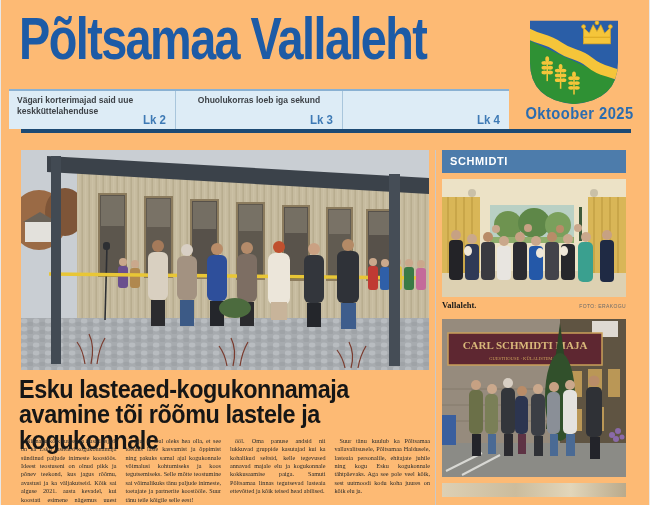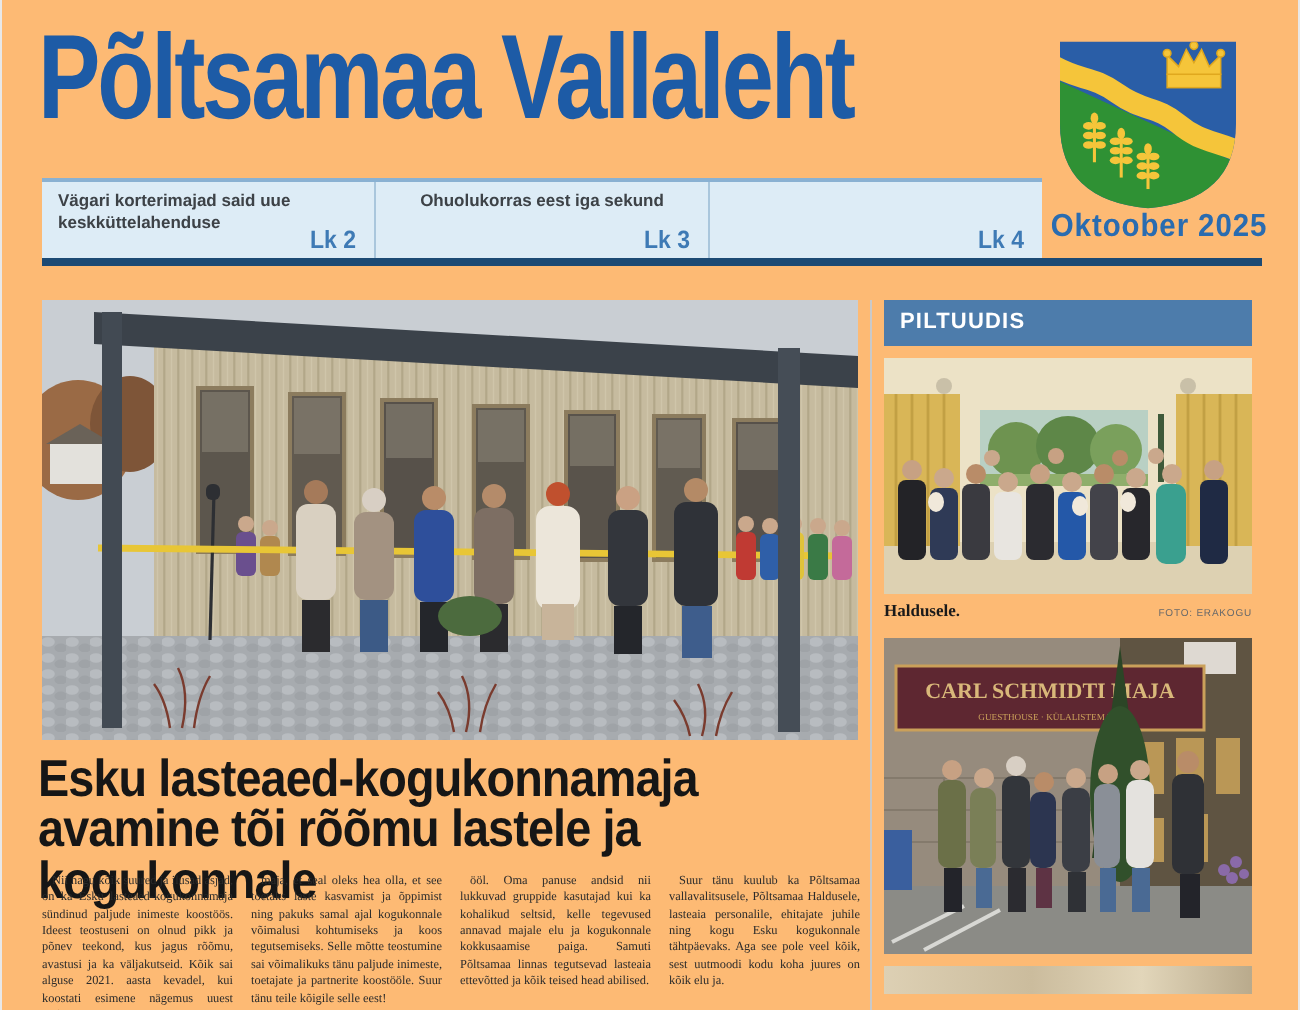--- a/index.html
+++ b/index.html
@@ -17,21 +17,21 @@
     transform:scaleX(0.78); transform-origin:left top;
   }
   .logo { position:absolute; left:524px; top:18px; width:98px; height:88px; }
   .issue-date {
     position:absolute; left:520px; top:105px; width:110px; text-align:center;
     font-size:16px; font-weight:700; color:#2a6cb0; letter-spacing:0.5px;
     transform:scaleX(0.92); transform-origin:center top; white-space:nowrap;
   }
   
   .teaser-bar {
-    position:absolute; left:20px; top:89px; width:500px; height:40px;
+    position:absolute; left:8px; top:89px; width:500px; height:40px;
     background:#ddecf6; border-top:2px solid #8ab1d2; display:flex;
   }
   .teaser { flex:1 1 0; position:relative; padding:4px 8px 3px 8px; }
   .teaser + .teaser { border-left:1px solid #a9c6dc; }
   .teaser-text {
     display:block; font-size:8.5px; font-weight:700; color:#3d4247;
     line-height:1.3; max-width:118px;
   }
   .teaser:nth-child(2) .teaser-text { margin:0 auto; text-align:center; max-width:150px; }
   .page-ref {
@@ -141,21 +141,21 @@
   </div>
 
   <div class="issue-date">Oktoober 2025</div>
 
   <div class="teaser-bar">
     <div class="teaser">
       <span class="teaser-text">Vägari korterimajad said uue keskküttelahenduse</span>
       <span class="page-ref">Lk 2</span>
     </div>
     <div class="teaser">
-      <span class="teaser-text">Ohuolukorras eest iga sekund</span>
+      <span class="teaser-text">Ohuolukorras loeb iga sekund</span>
       <span class="page-ref">Lk 3</span>
     </div>
     <div class="teaser">
       <span class="page-ref">Lk 4</span>
     </div>
   </div>
 
   <div class="navy-rule"></div>
 
   <div class="main-photo">
@@ -271,21 +271,21 @@
   <div class="body-cols">
     <div class="body-col">Nii nagu kõik suured ja ilusad asjad, on ka Esku lasteaed-kogukonnamaja sündinud paljude inimeste koostöös. Ideest teostuseni on olnud pikk ja põnev teekond, kus jagus rõõmu, avastusi ja ka väljakutseid. Kõik sai alguse 2021. aasta kevadel, kui koostati esimene nägemus uuest majast.</div>
     <div class="body-col">maja, et seal oleks hea olla, et see toetaks laste kasvamist ja õppimist ning pakuks samal ajal kogukonnale võimalusi kohtumiseks ja koos tegutsemiseks. Selle mõtte teostumine sai võimalikuks tänu paljude inimeste, toetajate ja partnerite koostööle. Suur tänu teile kõigile selle eest!</div>
     <div class="body-col">ööl. Oma panuse andsid nii lukkuvad gruppide kasutajad kui ka kohalikud seltsid, kelle tegevused annavad majale elu ja kogukonnale kokkusaamise paiga. Samuti Põltsamaa linnas tegutsevad lasteaia ettevõtted ja kõik teised head abilised.</div>
     <div class="body-col">Suur tänu kuulub ka Põltsamaa vallavalitsusele, Põltsamaa Haldusele, lasteaia personalile, ehitajate juhile ning kogu Esku kogukonnale tähtpäevaks. Aga see pole veel kõik, sest uutmoodi kodu koha juures on kõik elu ja.</div>
   </div>
 
   <div class="v-divider"></div>
 
   <aside class="sidebar">
-    <div class="sidebar-header">PILTUUDIS</div>
+    <div class="sidebar-header">SCHMIDTI</div>
 
     <div class="sb-photo1">
       <svg width="184" height="118" viewBox="0 0 184 118">
         <rect width="184" height="118" fill="#ece2c6"></rect>
         <rect x="0" y="92" width="184" height="26" fill="#ddd1b2"></rect>
         <circle cx="30" cy="14" r="4" fill="#c9c0a8"></circle>
           <circle cx="152" cy="14" r="4" fill="#c9c0a8"></circle>
 
         <g fill="#d9b657">
           <rect x="0" y="18" width="38" height="76"></rect>
@@ -336,21 +336,21 @@
           <circle cx="118" cy="50" r="4" fill="#b98c68"></circle>
             <circle cx="136" cy="49" r="4" fill="#caa88c"></circle>
           <ellipse cx="26" cy="72" rx="4" ry="5" fill="#f0e8da"></ellipse>
             <ellipse cx="98" cy="74" rx="4" ry="5" fill="#f0e8da"></ellipse>
           <ellipse cx="122" cy="72" rx="4" ry="5" fill="#f0e8da"></ellipse>
         </g>
       </svg>
     </div>
 
     <div class="caption-row">
-      <span class="caption">Haldusele.</span>
+      <span class="caption">Vallaleht.</span>
       <span class="credit">FOTO: ERAKOGU</span>
     </div>
 
     <div class="sb-photo2">
       <svg width="184" height="158" viewBox="0 0 184 158">
         <rect width="184" height="158" fill="#968b7d"></rect>
         <rect x="118" y="0" width="66" height="126" fill="#5f5442"></rect>
         <g fill="#caa35a" opacity="0.85">
           <rect x="126" y="52" width="14" height="26"></rect>
             <rect x="146" y="50" width="14" height="28"></rect>

